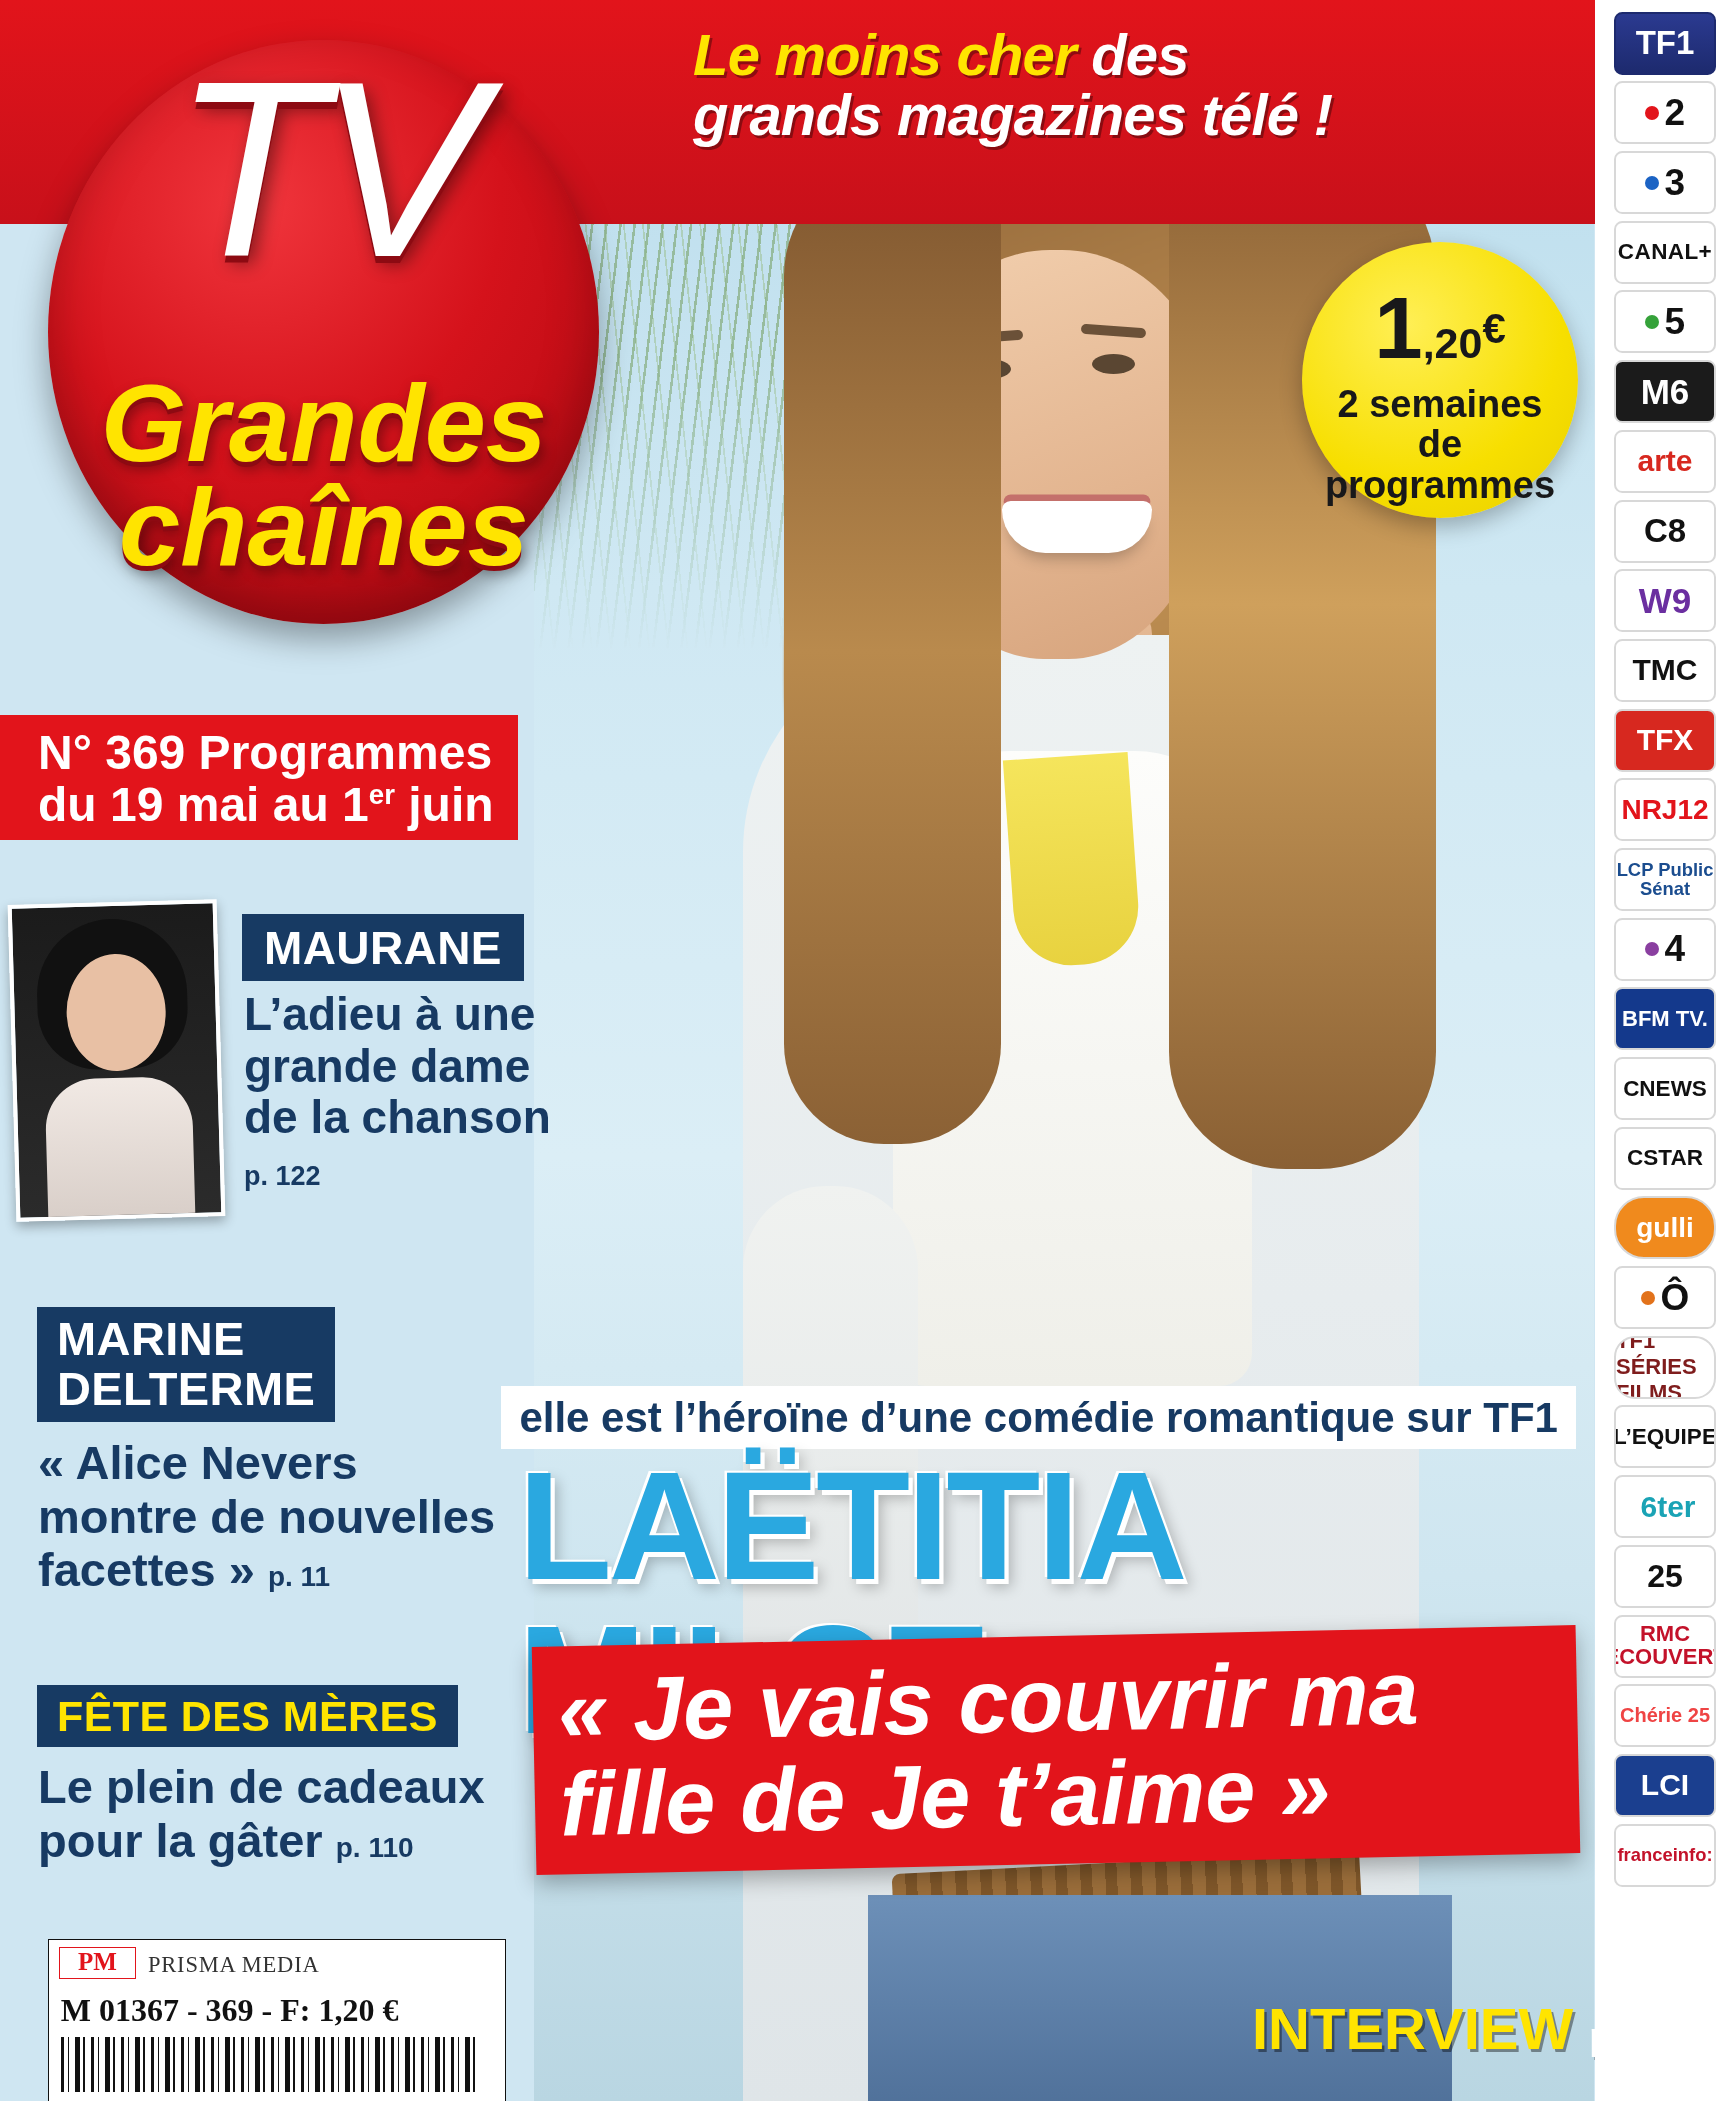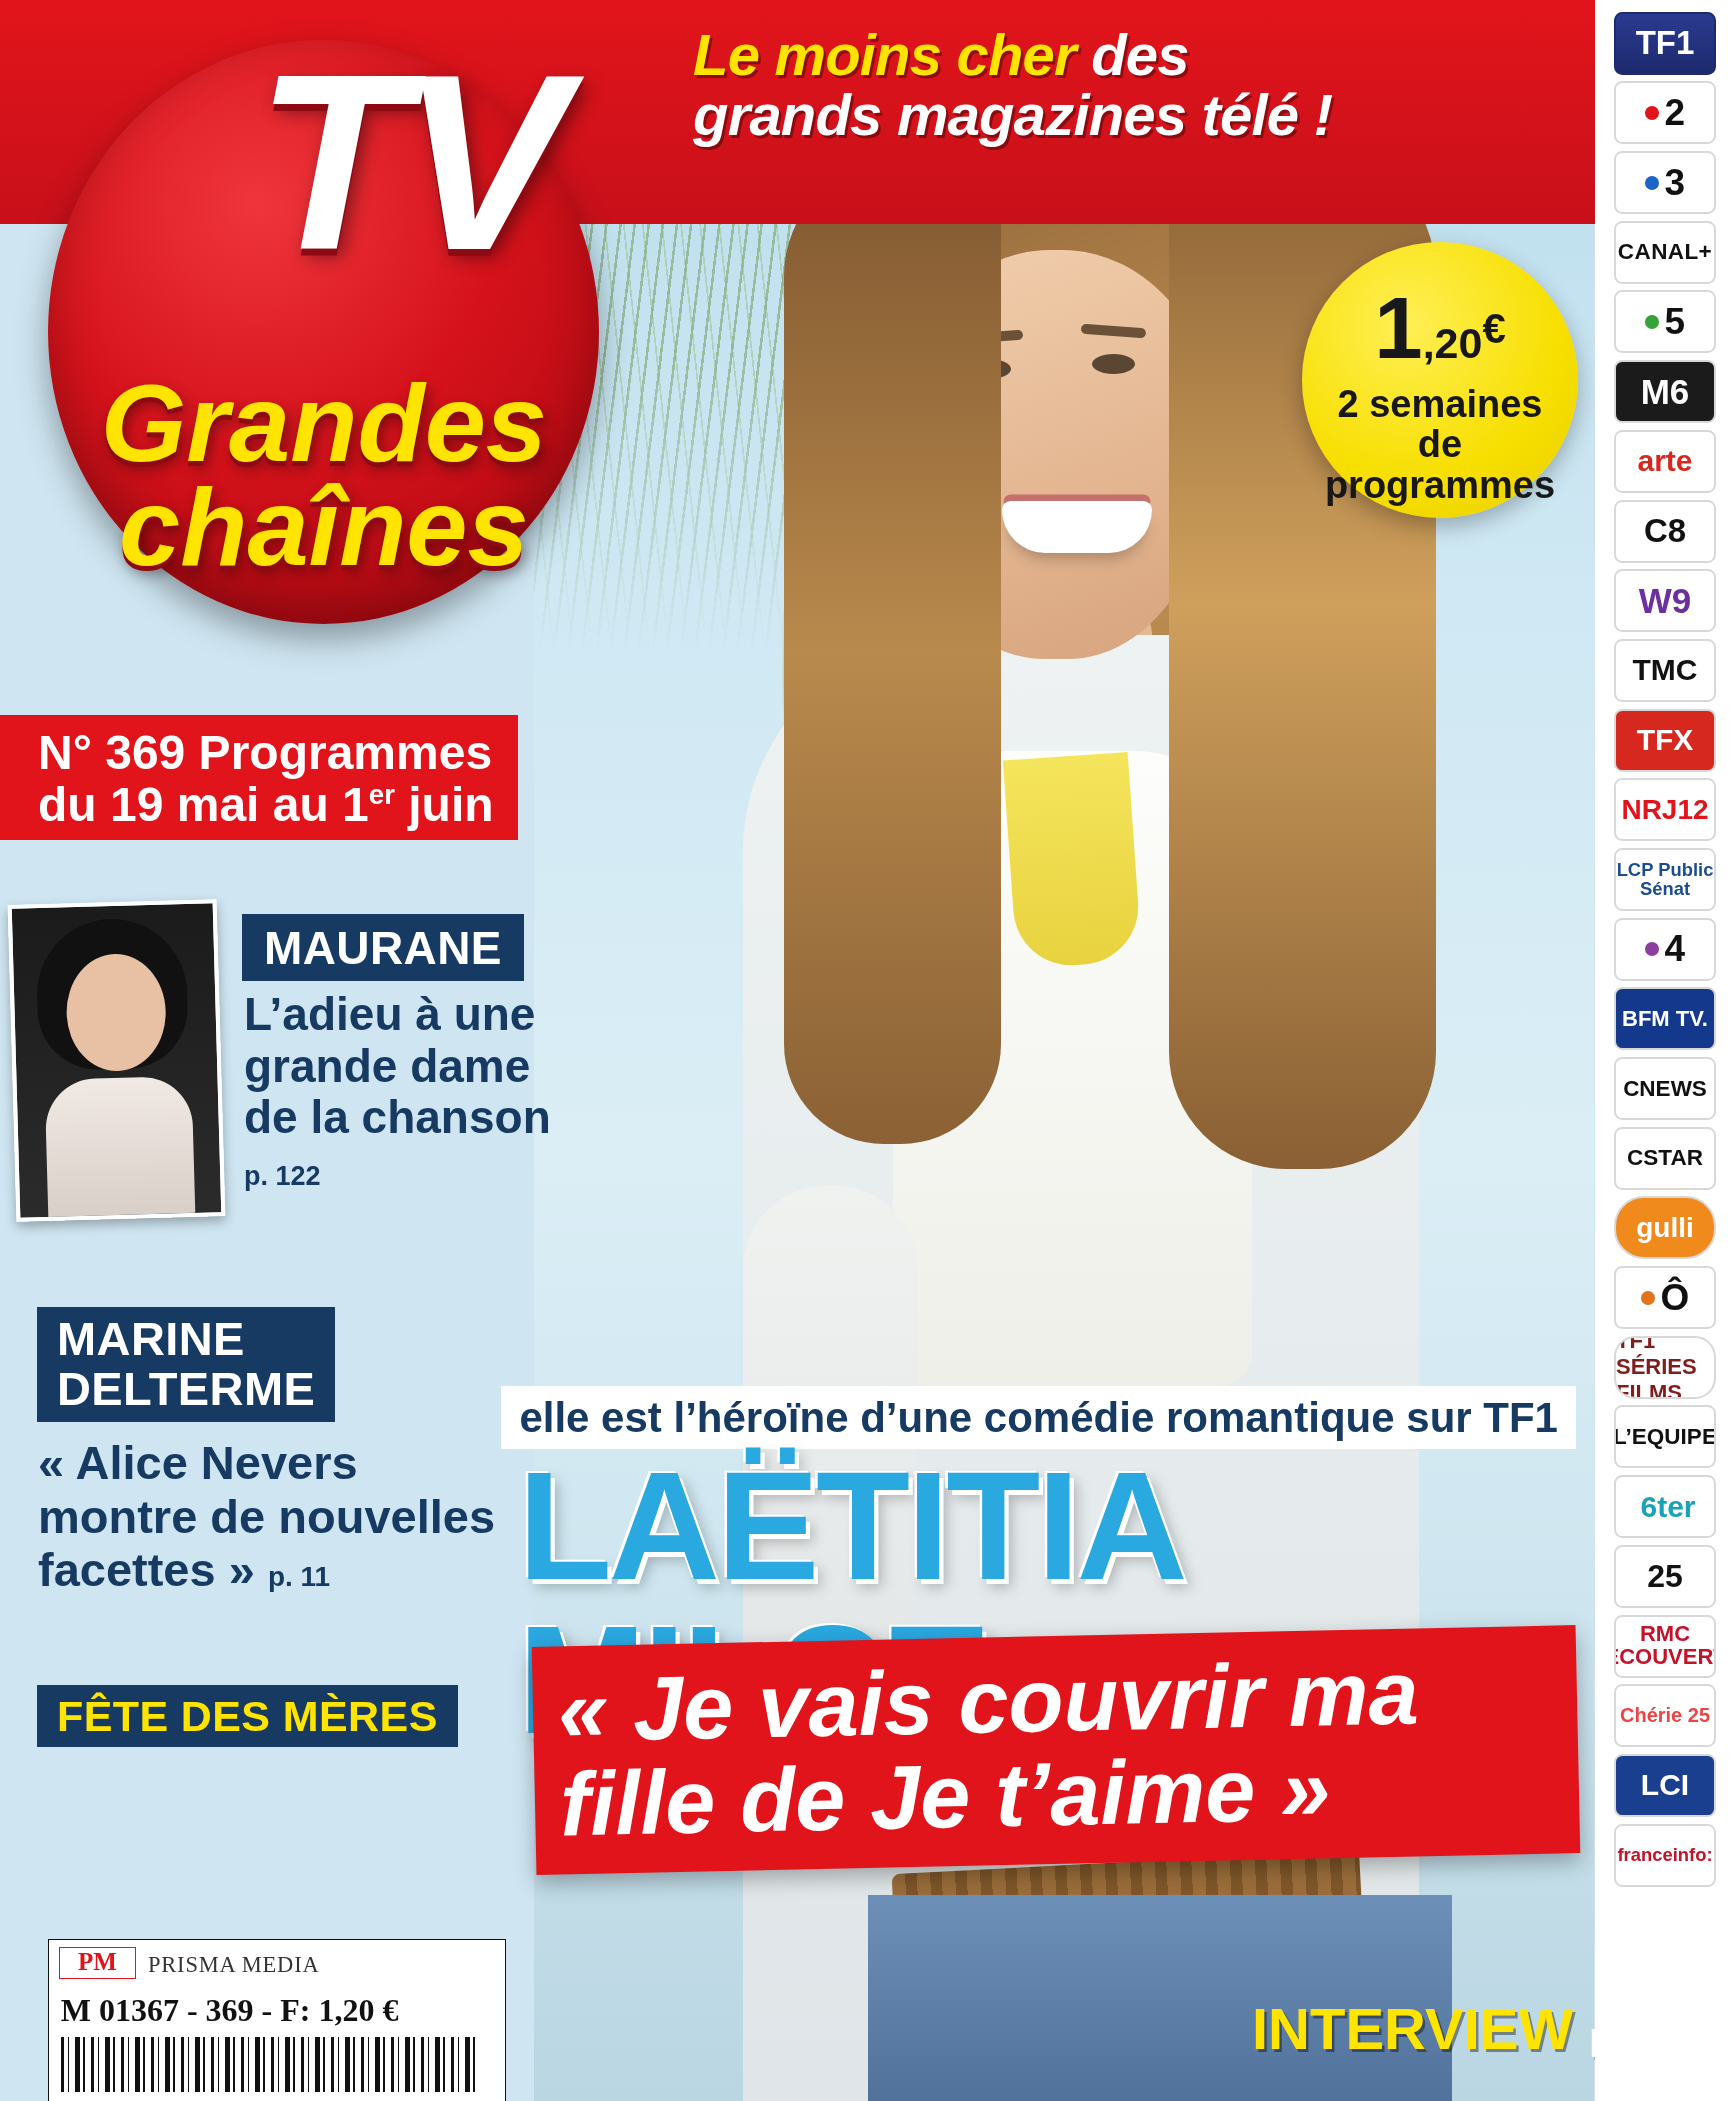--- a/index.html
+++ b/index.html
@@ -116,23 +116,23 @@
   .logo{
     position:absolute;left:23.4px;top:16.7px;width:568px;height:635px;
   }
   .logo-disc{
     position:absolute;left:25px;top:23.4px;width:551px;height:584px;
     background:radial-gradient(circle at 38% 28%, #f0353c 0%, #d5121b 45%, #a8060f 100%);
     border-radius:50%;
     box-shadow:0 15px 33px rgba(0,0,0,.35), inset 0 -25px 50px rgba(0,0,0,.25);
   }
   .logo-tv{
-    position:absolute;left:67px;top:21px;width:468px;
-    text-align:right;color:#ffffff;
-    font-size:250px;font-weight:bold;font-style:italic;line-height:1;
+    position:absolute;left:67px;top:28px;width:468px;
+    text-align:center;color:#ffffff;
+    font-size:250px;font-weight:normal;font-style:italic;line-height:1;
     letter-spacing:-8.3px;
     text-shadow:0 6.7px 0 #8d0a12, 5px 8.3px 18.4px rgba(0,0,0,.45);
   }
   .logo-l2, .logo-l3{
     position:absolute;width:551px;text-align:center;
     color:#ffe400;font-weight:bold;font-style:italic;line-height:1;
     text-shadow:0 5px 0 #8d0a12, 3.3px 6.7px 13.4px rgba(0,0,0,.4);
   }
   .logo-l2{left:25px;top:351px;font-size:110px;}
   .logo-l3{left:25px;top:455px;font-size:110px;}
@@ -380,20 +380,24 @@
     <span>MARINE</span><br>
     <span>DELTERME</span>
   </div>
   <div class="marine-text">
     <span>« Alice Nevers montre de nouvelles facettes »</span>
     <span class="marine-page">p. 11</span>
   </div>
 
   <div class="tag-blue fete-tag">
     <span class="yellow">FÊTE DES MÈRES</span>
+  </div>
+  <div class="fete-text">
+    <span>Le plein de cadeaux pour la gâter</span>
+    <span class="fete-page">p. 110</span>
   </div>
 
   <div class="kicker2">elle est l’héroïne d’une comédie romantique sur TF1</div>
   <div class="name">LAËTITIA MILOT</div>
   <div class="quote">
     <div>« Je vais couvrir ma</div>
     <div>fille de Je t’aime »</div>
   </div>
   <div class="interview">
     <span>INTERVIEW</span>

